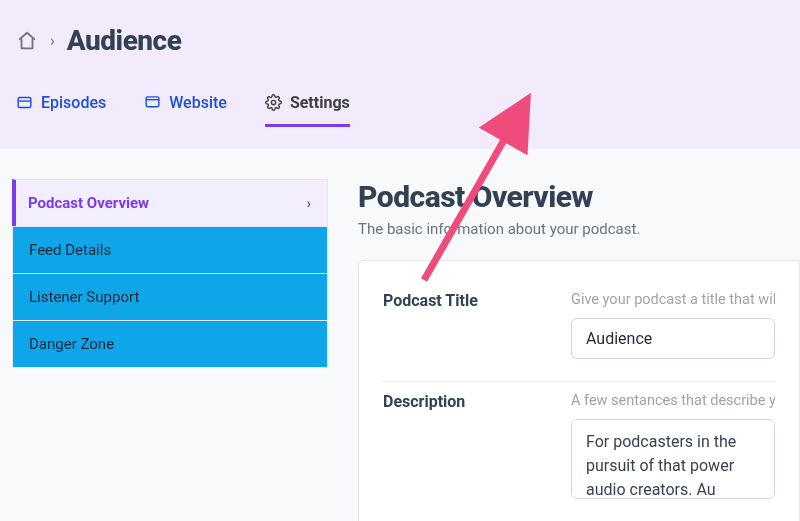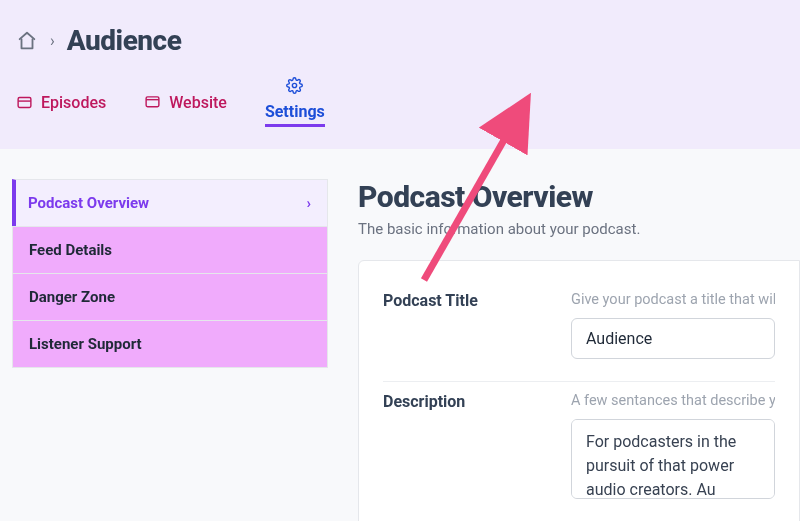--- a/index.html
+++ b/index.html
@@ -34,31 +34,30 @@
     display: flex;
     align-items: center;
     gap: 38px;
     padding: 0 16px 0 16px;
     height: 50px;
   }
   .tab {
     display: flex;
     align-items: center;
     gap: 8px;
-    color: #be185d;
+    color: #1d4ed8;
     font-size: 16px;
     font-weight: 500;
     height: 50px;
     cursor: pointer;
     position: relative;
   }
   .tab.active {
-    color: #1d4ed8;
+    color: #404040;
     font-weight: 700;
-    flex-direction: column;
   }
   .tab.active::after {
     content: "";
     position: absolute;
     left: 0; right: 0; bottom: 0;
     height: 3px;
     background: #7c3aed;
   }
   .tab svg { display:block; }
 
@@ -71,31 +70,30 @@
     height: calc(521px - 130px);
     margin-top: 22px;
   }
 
   
   .sidebar {
     width: 316px;
     flex-shrink: 0;
   }
   .side-item {
-    background: #f0abfc;
+    background: #0ea5e9;
     border: 1px solid #e5e7eb;
     border-bottom: none;
     padding: 14px 16px;
     font-size: 15px;
     color: #1f2937;
     cursor: pointer;
     display: flex;
     align-items: center;
     justify-content: space-between;
-    font-weight: bold;
   }
   .side-item:last-child { border-bottom: 1px solid #e5e7eb; }
   .side-item.active {
     background: #f3eefe;
     color: #7c3aed;
     font-weight: 700;
     border-left: 4px solid #7c3aed;
     padding-left: 12px;
   }
   .side-item .chev-r {
@@ -215,24 +213,24 @@
 <div class="main">
   <div class="sidebar">
     <div class="side-item active">
       <span>Podcast Overview</span>
       <span class="chev-r">›</span>
     </div>
     <div class="side-item">
       <span>Feed Details</span>
     </div>
     <div class="side-item">
+      <span>Listener Support</span>
+    </div>
+    <div class="side-item">
       <span>Danger Zone</span>
-    </div>
-    <div class="side-item">
-      <span>Listener Support</span>
     </div>
   </div>
 
   <div class="content">
     <h1>Podcast Overview</h1>
     <div class="subtitle">The basic information about your podcast.</div>
 
     <div class="card">
 
       <div class="form-row">

